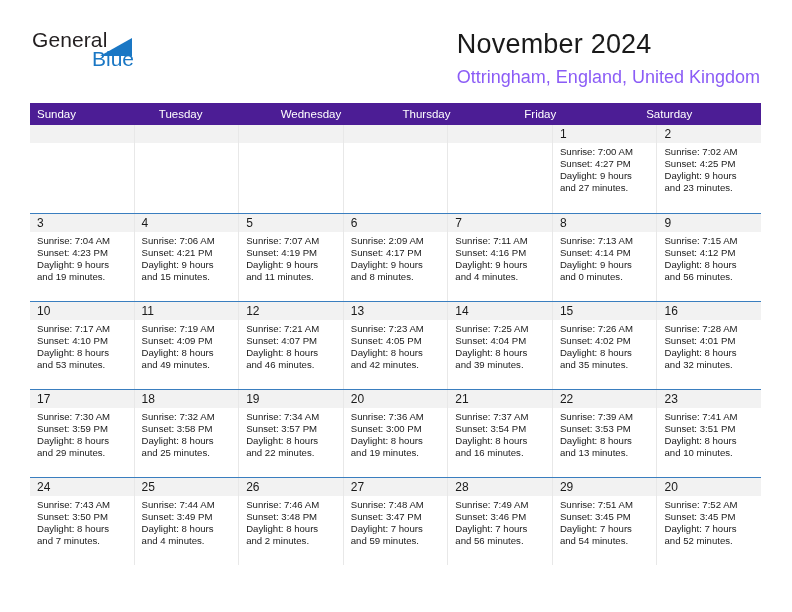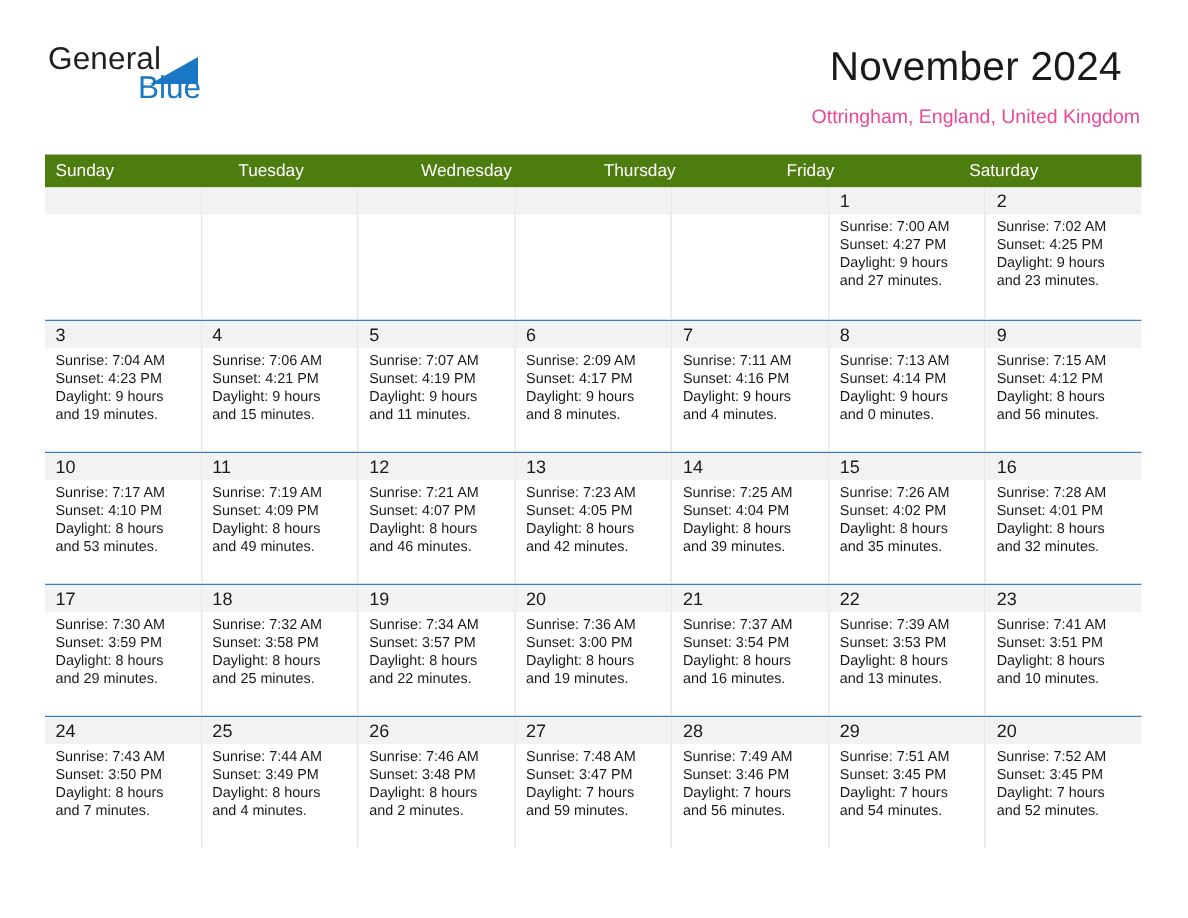--- a/index.html
+++ b/index.html
@@ -60,46 +60,46 @@
     top: 10px;
     width: 32px;
     height: 18px;
   }
   .brand-triangle svg { display: block; }
 
   .title-wrap {
     position: absolute;
     right: 0;
     top: 0;
-    text-align: center;
+    text-align: left;
   }
   .cal-title {
     font-size: 27px;
     font-weight: normal;
     color: #1a1a1a;
     line-height: 32px;
     letter-spacing: .2px;
   }
   .cal-subtitle {
     margin-top: 9px;
-    font-size: 13px;
-    color: #ec4899;
+    font-size: 18px;
+    color: #8b5cf6;
     line-height: 17px;
   }
 
   
   .calendar {
     position: absolute;
     left: 30px;
     top: 103px;
     width: 731px;
   }
   .dow-row {
     display: flex;
-    background: #4d7c0f;
+    background: #4c1d95;
     height: 22px;
   }
   .dow {
     flex: 1 1 0;
     color: #ffffff;
     font-size: 11.5px;
     line-height: 22px;
     padding-left: 7px;
     box-sizing: border-box;
     white-space: nowrap;

